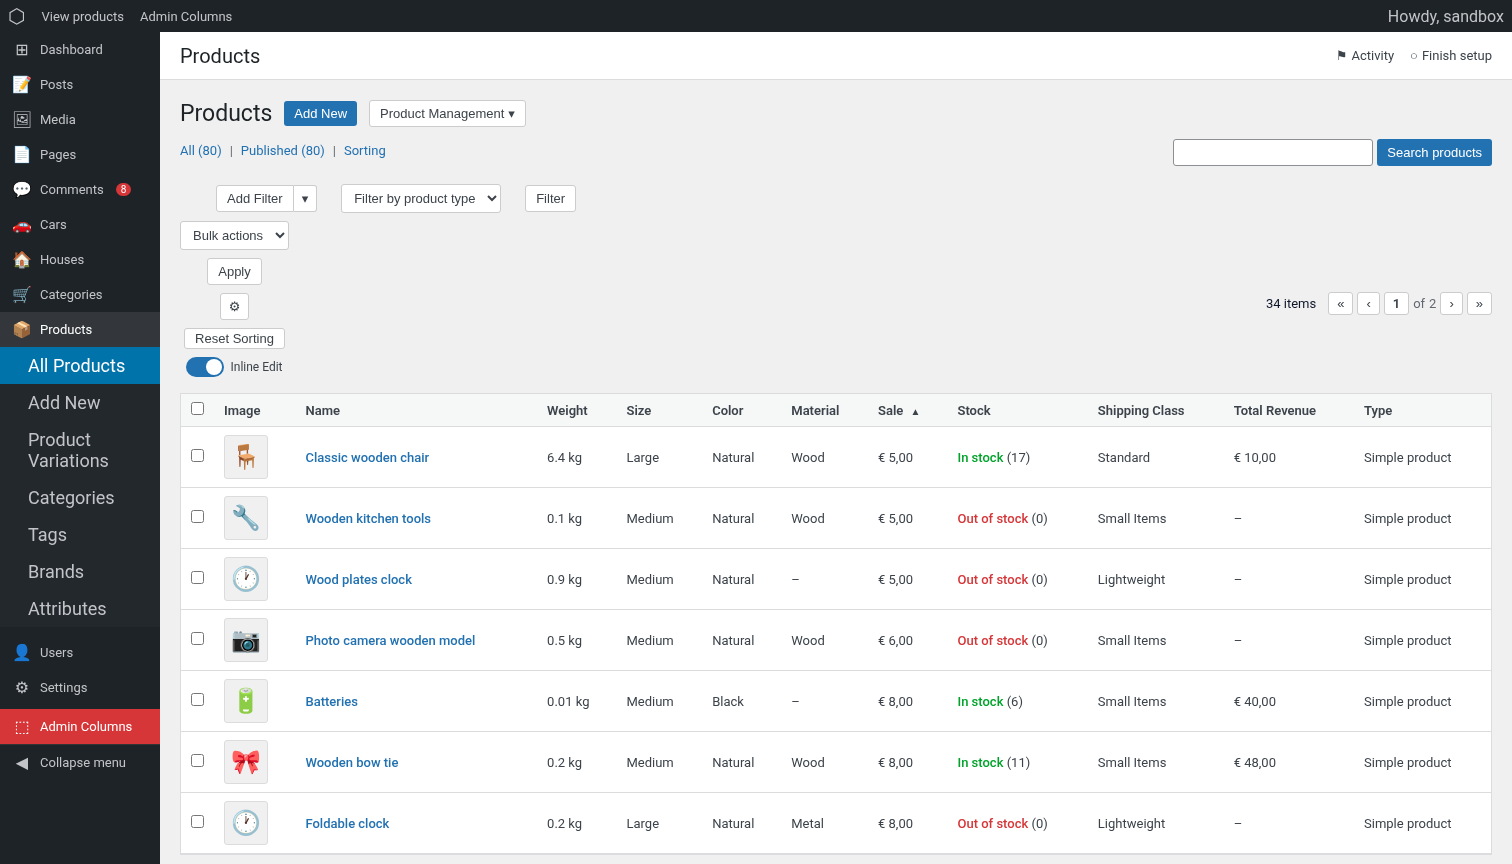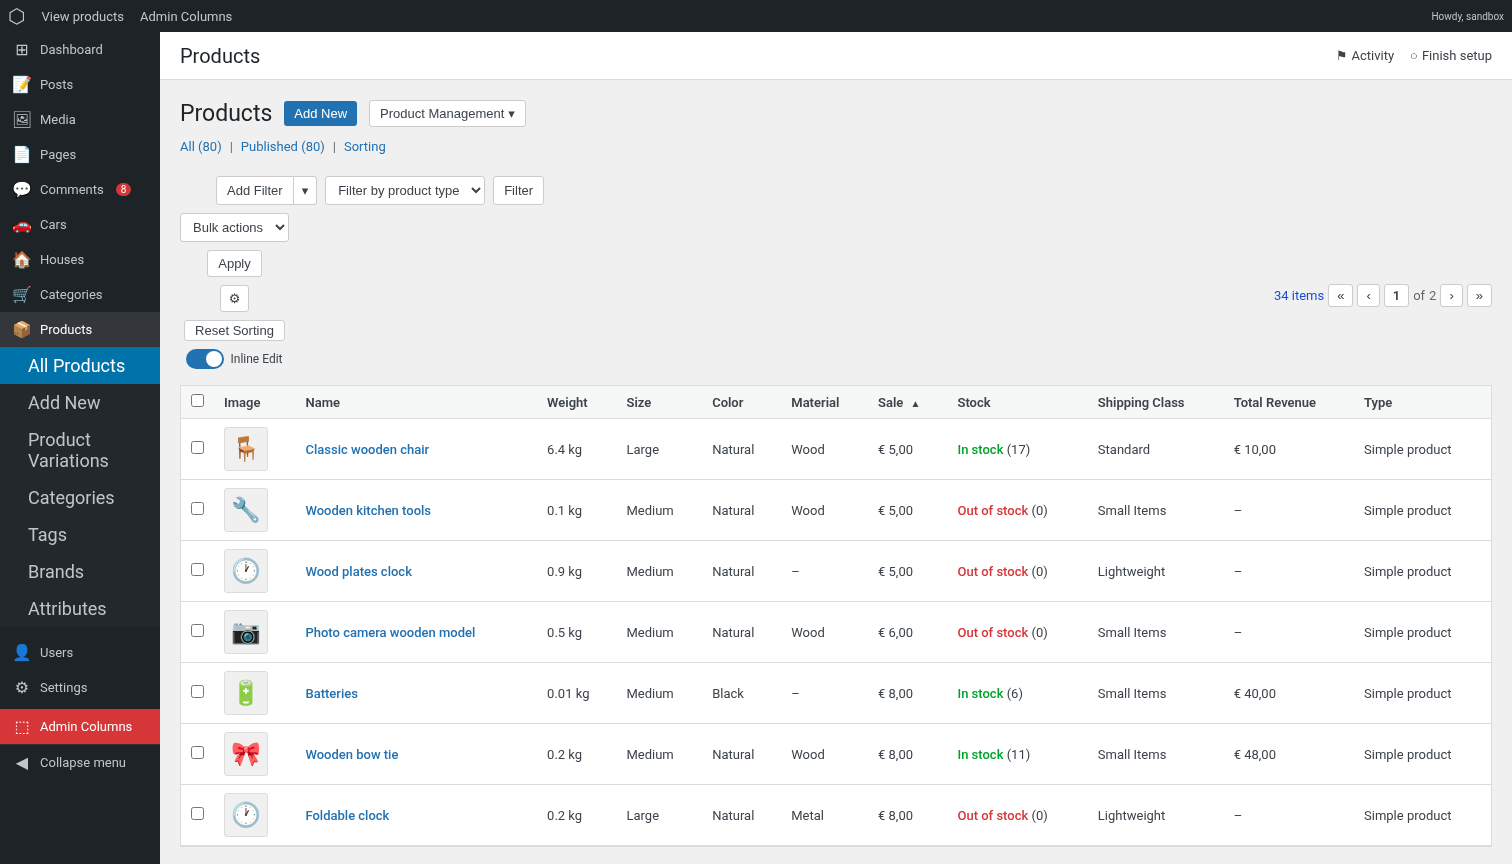--- a/index.html
+++ b/index.html
@@ -3,21 +3,21 @@
   <meta charset="utf-8">
   <style>
     * { box-sizing: border-box; margin: 0; padding: 0; }
     body { font-family: -apple-system, BlinkMacSystemFont, "Segoe UI", Roboto, sans-serif; font-size: 13px; background: #f0f0f1; color: #3c434a; display: flex; flex-direction: column; height: 100vh; overflow: hidden; }
 
     
     .admin-bar { background: #1d2327; color: #c3c4c7; height: 32px; display: flex; align-items: center; padding: 0 8px; justify-content: space-between; flex-shrink: 0; }
     .admin-bar-left { display: flex; align-items: center; gap: 16px; }
     .admin-bar-logo { color: #c3c4c7; font-size: 20px; }
     .admin-bar-link { color: #c3c4c7; text-decoration: none; font-size: 13px; cursor: pointer; }
-    .admin-bar-right { color: #c3c4c7; font-size: 10px; }
+    .admin-bar-right { color: #c3c4c7; font-size: 16px; }
 
     
     .layout { display: flex; flex: 1; overflow: hidden; }
 
     
     .sidebar { width: 160px; background: #1d2327; flex-shrink: 0; overflow-y: auto; }
     .sidebar-item { display: flex; align-items: center; gap: 8px; padding: 8px 12px; color: #c3c4c7; cursor: pointer; text-decoration: none; font-size: 13px; }
     .sidebar-item.active { background: #2271b1; color: #fff; }
     .sidebar-item.active-parent { background: #33373c; color: #fff; }
     .sidebar-icon { width: 20px; text-align: center; font-size: 16px; flex-shrink: 0; }
@@ -54,40 +54,40 @@
     .filter-links { display: flex; gap: 8px; margin-bottom: 12px; color: #646970; font-size: 13px; align-items: center; }
     .filter-links a { color: #2271b1; text-decoration: none; cursor: pointer; }
     .filter-links .sep { color: #646970; }
 
     
     .search-row { display: flex; justify-content: flex-end; margin-bottom: 8px; gap: 4px; }
     .search-input { border: 1px solid #8c8f94; border-radius: 3px; padding: 5px 8px; font-size: 13px; width: 200px; }
     .search-btn { background: #2271b1; color: #fff; border: none; border-radius: 3px; padding: 5px 10px; font-size: 13px; cursor: pointer; }
 
     
-    .filter-row { display: flex; gap: 8px; margin-bottom: 8px; padding-left: 36px; }
+    .filter-row { display: flex; align-items: center; gap: 24px; margin-bottom: 8px; padding-left: 36px; }
     .add-filter-group { display: flex; gap: 0; }
     .add-filter-btn { background: #fff; border: 1px solid #ccc; border-radius: 3px 0 0 3px; padding: 5px 10px; font-size: 13px; cursor: pointer; color: #3c434a; }
     .add-filter-arrow { background: #fff; border: 1px solid #ccc; border-left: none; border-radius: 0 3px 3px 0; padding: 5px 8px; font-size: 13px; cursor: pointer; color: #3c434a; }
     .filter-select { border: 1px solid #ccc; border-radius: 3px; padding: 5px 8px; font-size: 13px; color: #3c434a; background: #fff; cursor: pointer; }
     .filter-apply-btn { background: #fff; border: 1px solid #ccc; border-radius: 3px; padding: 5px 10px; font-size: 13px; cursor: pointer; color: #3c434a; }
 
     
     .bulk-row { display: flex; align-items: center; gap: 8px; margin-bottom: 8px; flex-direction: column; }
     .bulk-select { border: 1px solid #ccc; border-radius: 3px; padding: 5px 8px; font-size: 13px; color: #3c434a; background: #fff; cursor: pointer; }
     .apply-btn { background: #fff; border: 1px solid #ccc; border-radius: 3px; padding: 5px 10px; font-size: 13px; cursor: pointer; color: #3c434a; }
     .gear-btn { background: #fff; border: 1px solid #ccc; border-radius: 3px; padding: 5px 8px; font-size: 13px; cursor: pointer; color: #3c434a; }
     .reset-sorting-btn { background: #fff; border: 1px solid #ccc; border-radius: 3px; padding: 2px 10px; font-size: 13px; cursor: pointer; color: #3c434a; }
     .inline-edit-toggle { display: flex; align-items: center; gap: 6px; font-size: 12px; cursor: pointer; }
     .toggle-track { width: 38px; height: 20px; background: #2271b1; border-radius: 10px; position: relative; }
     .toggle-thumb { width: 16px; height: 16px; background: #fff; border-radius: 50%; position: absolute; top: 2px; right: 2px; }
 
     
     .pagination { display: flex; align-items: center; gap: 4px; margin-left: auto; font-size: 13px; }
-    .page-count { color: #1d4ed8; margin-right: 0; }
+    .page-count { color: #0f172a; margin-right: 8px; }
     .page-btn { background: #fff; border: 1px solid #ccc; border-radius: 3px; padding: 3px 8px; font-size: 13px; cursor: pointer; color: #3c434a; }
     .page-current { background: #fff; border: 1px solid #ccc; border-radius: 3px; padding: 3px 8px; font-size: 13px; color: #3c434a; font-weight: 600; }
     .page-of { color: #646970; }
 
     
     .products-table { width: 100%; border-collapse: collapse; background: #fff; border: 1px solid #dcdcde; }
     .products-table th { background: #f6f7f7; border-bottom: 1px solid #dcdcde; padding: 8px 10px; text-align: left; font-size: 13px; font-weight: 600; color: #3c434a; white-space: nowrap; cursor: pointer; }
     .products-table td { border-bottom: 1px solid #dcdcde; padding: 8px 10px; font-size: 13px; color: #3c434a; vertical-align: middle; }
     .products-table tr:last-child td { border-bottom: none; }
     .product-img { width: 44px; height: 44px; background: #f0f0f1; border: 1px solid #dcdcde; border-radius: 3px; display: flex; align-items: center; justify-content: center; font-size: 24px; overflow: hidden; }
@@ -233,20 +233,24 @@
           <span class="sep">|</span>
           <a>
             <span>Published</span>
             (<span>80</span>)
           </a>
           <span class="sep">|</span>
           <a>
             <span>Sorting</span>
           </a>
         </div>
+        <div class="search-row">
+          <input class="search-input" type="text" style="">
+          <button class="search-btn">Search products</button>
+        </div>
       </div>
 
       <div class="filter-row">
         <div class="add-filter-group">
           <button class="add-filter-btn">Add Filter</button>
           <button class="add-filter-arrow">▾</button>
         </div>
         <select class="filter-select"><option>Filter by product type</option></select>
         <button class="filter-apply-btn">Filter</button>
       </div>

